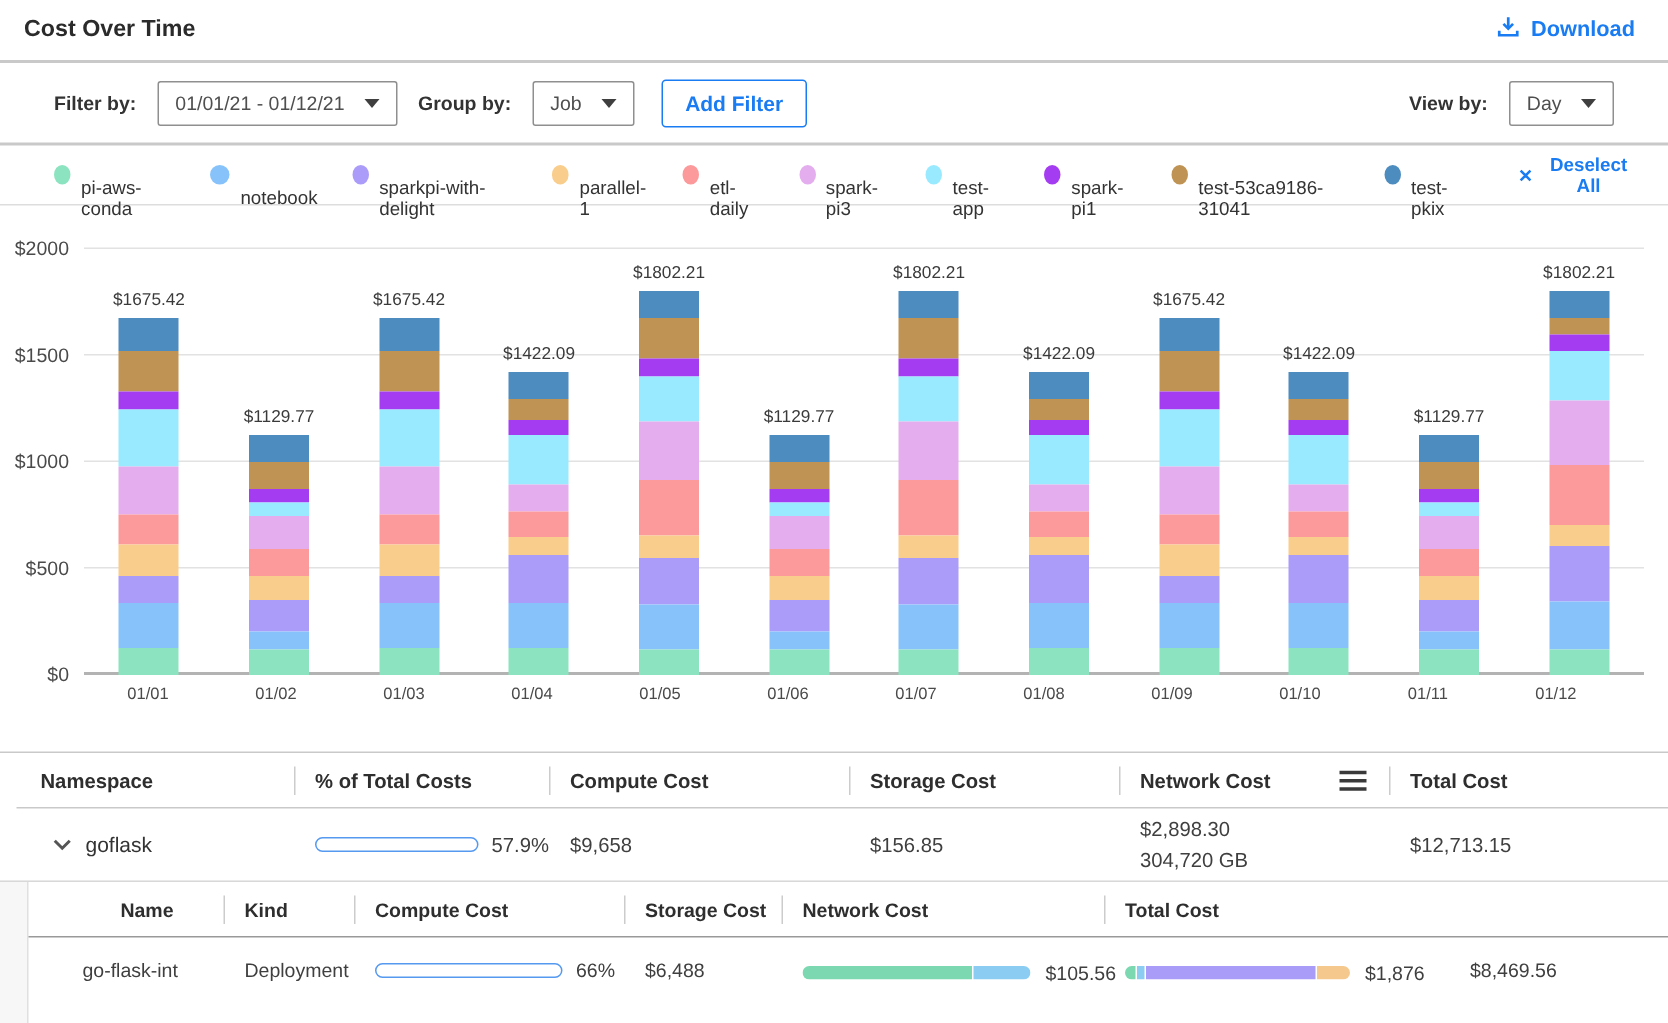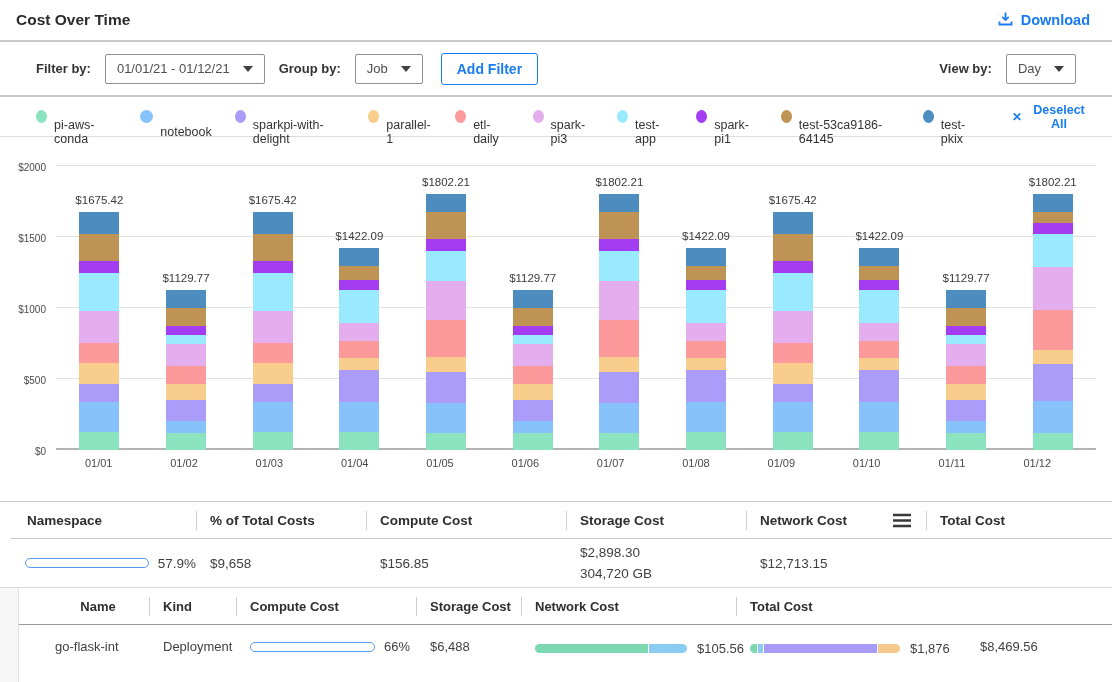--- a/index.html
+++ b/index.html
@@ -39,21 +39,21 @@
   .legend-label{font-size:12.5px;color:#333;margin-top:31px;}
   .deselect{display:flex;align-items:center;gap:6px;color:var(--accent);
             font-weight:bold;font-size:12.5px;background:none;border:none;
             cursor:pointer;font-family:inherit;margin-left:26px;}
   .x-icon{font-size:12px;font-weight:bold;}
 
   
   .chart{padding:29px 16px 0 0;}
   .plot-row{display:flex;height:284px;}
   .yaxis{width:56px;position:relative;}
-  .ytick{position:absolute;right:10px;font-size:10px;color:#4a4a4a;}
+  .ytick{position:absolute;right:10px;font-size:13px;color:#4a4a4a;}
   .plot{flex:1;position:relative;}
   .gridline{position:absolute;left:0;right:0;height:1px;background:#e2e2e2;}
   .baseline{height:2px;background:#b3b3b3;}
   #bars{position:absolute;left:0;right:0;top:0;bottom:0;display:flex;}
   .slot{flex:1;position:relative;display:flex;justify-content:center;align-items:flex-end;}
   .bar{width:40px;display:flex;flex-direction:column-reverse;}
   .bar-label{position:absolute;left:50%;transform:translateX(-50%);
              font-size:11.5px;color:#3a3a3a;white-space:nowrap;}
   .xlabels{display:flex;margin:7px 16px 0 56px;}
   .xlab{flex:1;text-align:center;font-size:11px;color:#4a4a4a;}
@@ -165,21 +165,21 @@
         <span class="legend-item">
           <span class="legend-dot" style="background: rgb(154, 234, 255);"></span>
           <span class="legend-label">test-app</span>
         </span>
         <span class="legend-item">
           <span class="legend-dot" style="background: rgb(164, 61, 242);"></span>
           <span class="legend-label">spark-pi1</span>
         </span>
         <span class="legend-item">
           <span class="legend-dot" style="background: rgb(191, 147, 83);"></span>
-          <span class="legend-label">test-53ca9186-64145</span>
+          <span class="legend-label">test-53ca9186-31041</span>
         </span>
         <span class="legend-item">
           <span class="legend-dot" style="background: rgb(76, 140, 191);"></span>
           <span class="legend-label">test-pkix</span>
         </span>
       </div>
     <button class="deselect">
       <span class="x-icon">✕</span>
       <span>Deselect All</span>
     </button>
@@ -411,20 +411,28 @@
         <span class="hamburger">
           <svg width="20" height="15" viewBox="0 0 20 15" stroke="#3a3a3a" stroke-width="2.4" fill="none">
             <path d="M1 2h18M1 7.5h18M1 13h18"></path>
           </svg>
         </span>
       </div>
       <div class="th">Total Cost</div>
     </div>
 
     <div class="main-grid trow">
+      <div class="td ns-cell">
+        <span class="chev">
+          <svg width="13" height="9" viewBox="0 0 13 9" fill="none" stroke="#555" stroke-width="2">
+            <path d="M1.5 1.5l5 5 5-5"></path>
+          </svg>
+        </span>
+        <span>goflask</span>
+      </div>
       <div class="td pct-cell">
         <span class="progress"><span class="progress-fill" id="pg-main" style="width: 57.9%;"></span></span>
         <span>57.9%</span>
       </div>
       <div class="td">$9,658</div>
       <div class="td">$156.85</div>
       <div class="td net-cell">
         <span>$2,898.30</span>
         <span>304,720 GB</span>
       </div>

